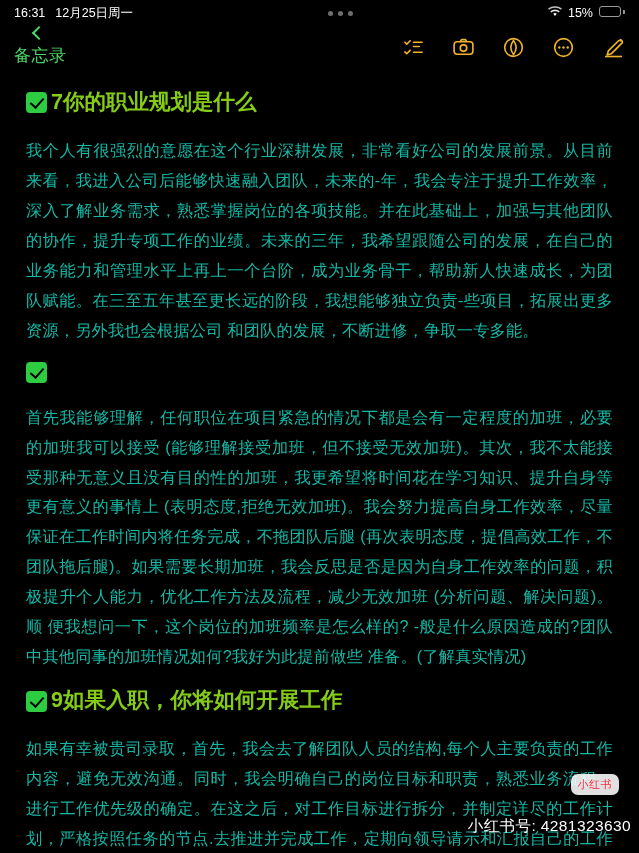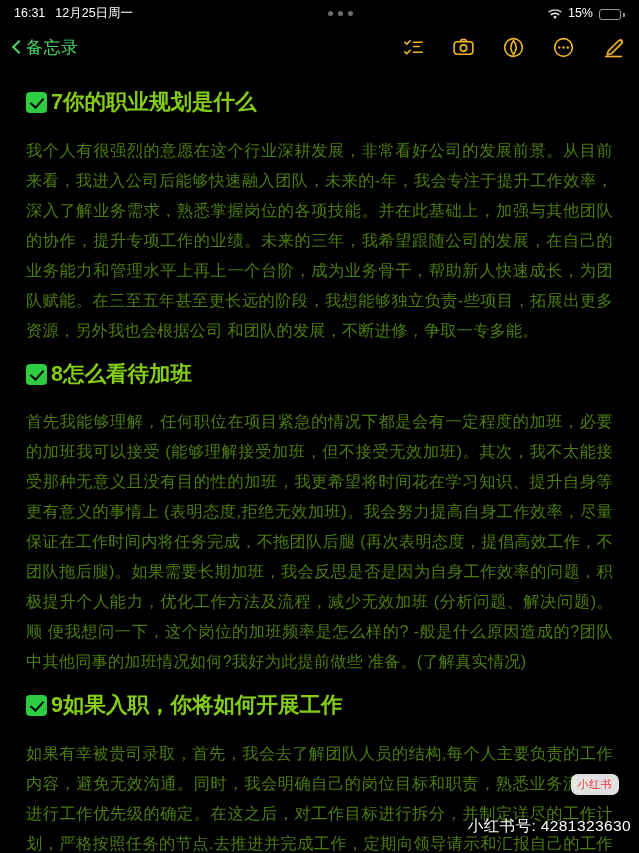--- a/index.html
+++ b/index.html
@@ -41,21 +41,21 @@
     justify-content: center;
     align-items: center;
     gap: 5px;
   }
   .dot {
     width: 5px; height: 5px; border-radius: 50%;
     background: #6e6e6e;
   }
   .status-right {
     display: flex;
-    align-items: flex-end;
+    align-items: flex-start;
     gap: 6px;
     white-space: nowrap;
   }
   .wifi { display: inline-block; width: 14px; height: 11px; position: relative; }
   .wifi svg { display:block; }
   .battery {
     display: inline-flex;
     align-items: center;
     gap: 2px;
   }
@@ -81,22 +81,24 @@
   .navbar {
     height: 42px;
     display: flex;
     align-items: center;
     padding: 0 14px;
     flex: 0 0 auto;
   }
   .nav-left {
     display: flex;
     align-items: center;
+    gap: 6px;
     color: #4cd964;
     font-size: 17px;
+    flex-direction: column;
   }
   .back-chevron {
     display: inline-block;
     width: 10px; height: 10px;
     border-left: 2.2px solid #4cd964;
     border-bottom: 2.2px solid #4cd964;
     transform: rotate(45deg);
     margin-right: 2px;
   }
   .nav-title { font-size: 17px; color: #4cd964; letter-spacing: 0.5px; }
@@ -144,21 +146,21 @@
     position: absolute;
     left: 7px; top: 3px;
     width: 6px; height: 11px;
     border-right: 2.6px solid #000;
     border-bottom: 2.6px solid #000;
     transform: rotate(42deg);
   }
   .para {
     font-size: 16.2px;
     line-height: 1.85;
-    color: #4d7c0f;
+    color: #14b8a6;
     text-align: justify;
     letter-spacing: 0.2px;
     margin-bottom: 4px;
   }
   
   .wm-badge {
     position: absolute;
     right: 20px;
     bottom: 58px;
     background: rgba(255,255,255,0.88);
@@ -259,21 +261,20 @@
       <div class="heading">
         <span class="check"></span>
         <span>7你的职业规划是什么</span>
       </div>
       <div class="para">我个人有很强烈的意愿在这个行业深耕发展，非常看好公司的发展前景。从目前来看，我进入公司后能够快速融入团队，未来的-年，我会专注于提升工作效率，深入了解业务需求，熟悉掌握岗位的各项技能。并在此基础上，加强与其他团队的协作，提升专项工作的业绩。未来的三年，我希望跟随公司的发展，在自己的业务能力和管理水平上再上一个台阶，成为业务骨干，帮助新人快速成长，为团队赋能。在三至五年甚至更长远的阶段，我想能够独立负责-些项目，拓展出更多资源，另外我也会根据公司 和团队的发展，不断进修，争取一专多能。</div>
     </div>
 
     <div class="section">
       <div class="heading">
         <span class="check"></span>
-        <span>8怎么看待加班</span>
       </div>
       <div class="para">首先我能够理解，任何职位在项目紧急的情况下都是会有一定程度的加班，必要的加班我可以接受 (能够理解接受加班，但不接受无效加班)。其次，我不太能接受那种无意义且没有目的性的加班，我更希望将时间花在学习知识、提升自身等更有意义的事情上 (表明态度,拒绝无效加班)。我会努力提高自身工作效率，尽量保证在工作时间内将任务完成，不拖团队后腿 (再次表明态度，提倡高效工作，不团队拖后腿)。如果需要长期加班，我会反思是否是因为自身工作效率的问题，积极提升个人能力，优化工作方法及流程，减少无效加班 (分析问题、解决问题)。顺 便我想问一下，这个岗位的加班频率是怎么样的? -般是什么原因造成的?团队中其他同事的加班情况如何?我好为此提前做些 准备。(了解真实情况)</div>
     </div>
 
     <div class="section">
       <div class="heading">
         <span class="check"></span>
         <span>9如果入职，你将如何开展工作</span>
       </div>
       <div class="para">如果有幸被贵司录取，首先，我会去了解团队人员的结构,每个人主要负责的工作内容，避免无效沟通。同时，我会明确自己的岗位目标和职责，熟悉业务流程，进行工作优先级的确定。在这之后，对工作目标进行拆分，并制定详尽的工作计划，严格按照任务的节点.去推进并完成工作，定期向领导请示和汇报自己的工作进度，及时反馈沟通,确保项目的正常运行。在得到有效反馈的基础上，及时复盘和总结自己的工作成果，对自己的工作流程进行进一步的优化迭代，提高工作效率和质量。</div>

